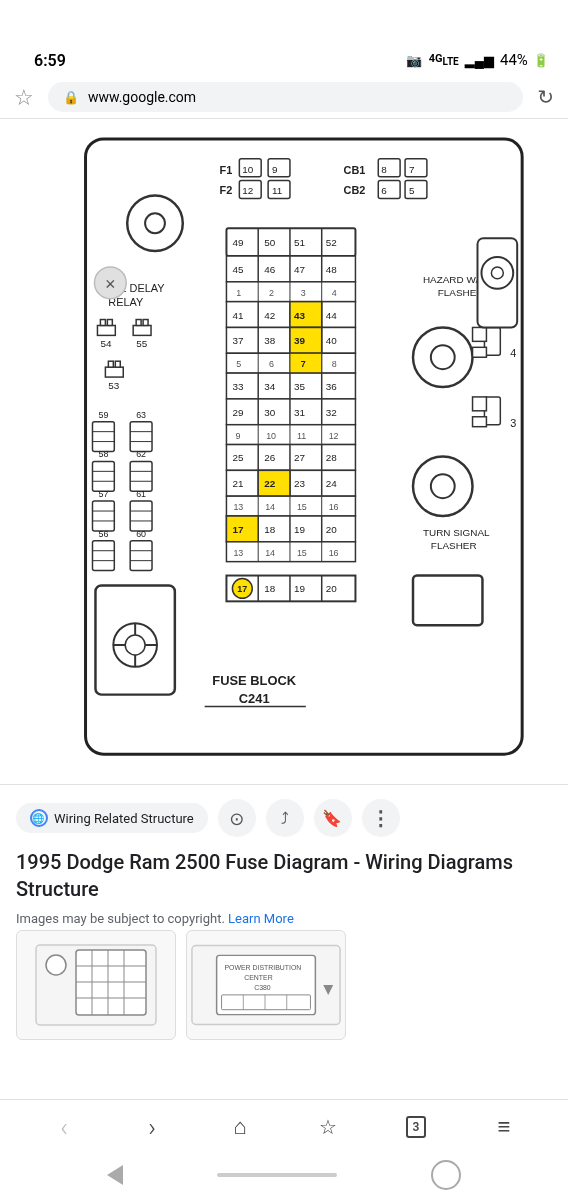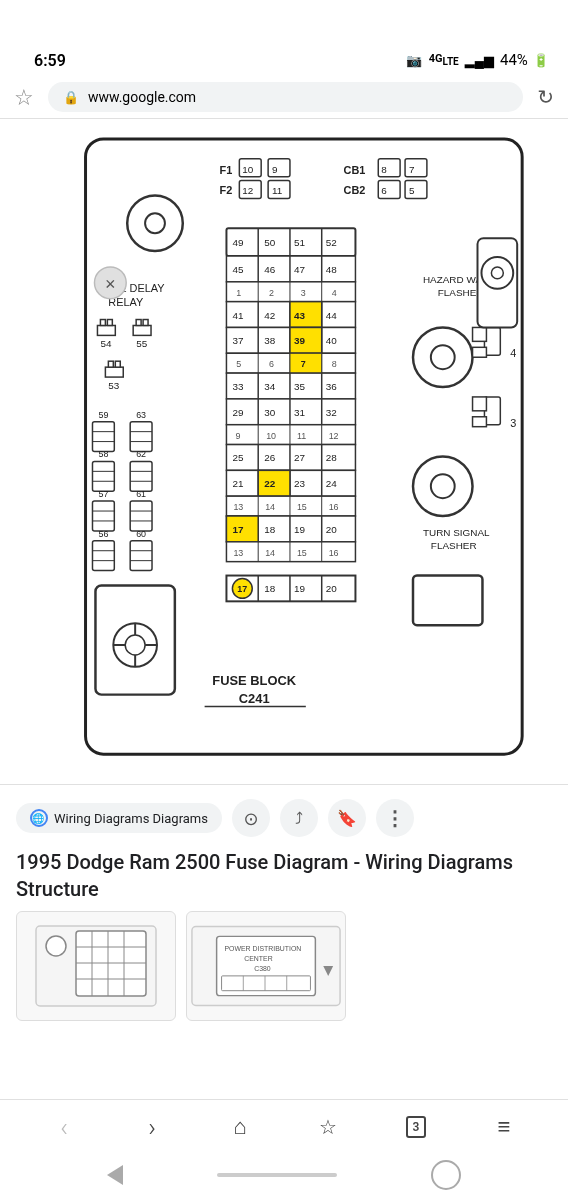--- a/index.html
+++ b/index.html
@@ -550,38 +550,42 @@
       <text x="79" y="161" font-size="14" font-family="Arial" fill="#555">✕</text>
     </svg>
   </div>
 </div>
 
 <div class="info-section">
 
   <div class="source-row">
     <div class="source-chip">
       <span class="source-globe">🌐</span>
-      <span>Wiring Diagrams Diagrams</span>
+      <span>Wiring Related Structure</span>
     </div>
     <div class="action-icon-btn">
       <span>⊙</span>
     </div>
     <div class="action-icon-btn">
       <span style="font-size:16px;">⤴</span>
     </div>
     <div class="action-icon-btn">
       <span style="font-size:16px;">🔖</span>
     </div>
     <div class="action-icon-btn">
       <span style="font-size:20px;font-weight:700;">⋮</span>
     </div>
   </div>
 
   <div class="title-text">1995 Dodge Ram 2500 Fuse Diagram - Wiring Diagrams Structure</div>
 
+  <div class="copyright-text">
+    <span>Images may be subject to copyright.</span>
+    <a class="learn-more" href="#">Learn More</a>
+  </div>
 
 
   <div class="related-images-row">
 
     <div class="related-thumb">
       <svg viewBox="0 0 130 90" width="130" height="90">
         <rect x="5" y="5" width="120" height="80" rx="4" fill="#f5f5f5" stroke="#ccc" stroke-width="1.5"></rect>
         <circle cx="25" cy="25" r="10" fill="white" stroke="#888" stroke-width="1.5"></circle>
         <rect x="45" y="10" width="70" height="65" rx="3" fill="white" stroke="#888" stroke-width="1.5"></rect>
         <line x1="61" y1="10" x2="61" y2="75" stroke="#888" stroke-width="1"></line>

